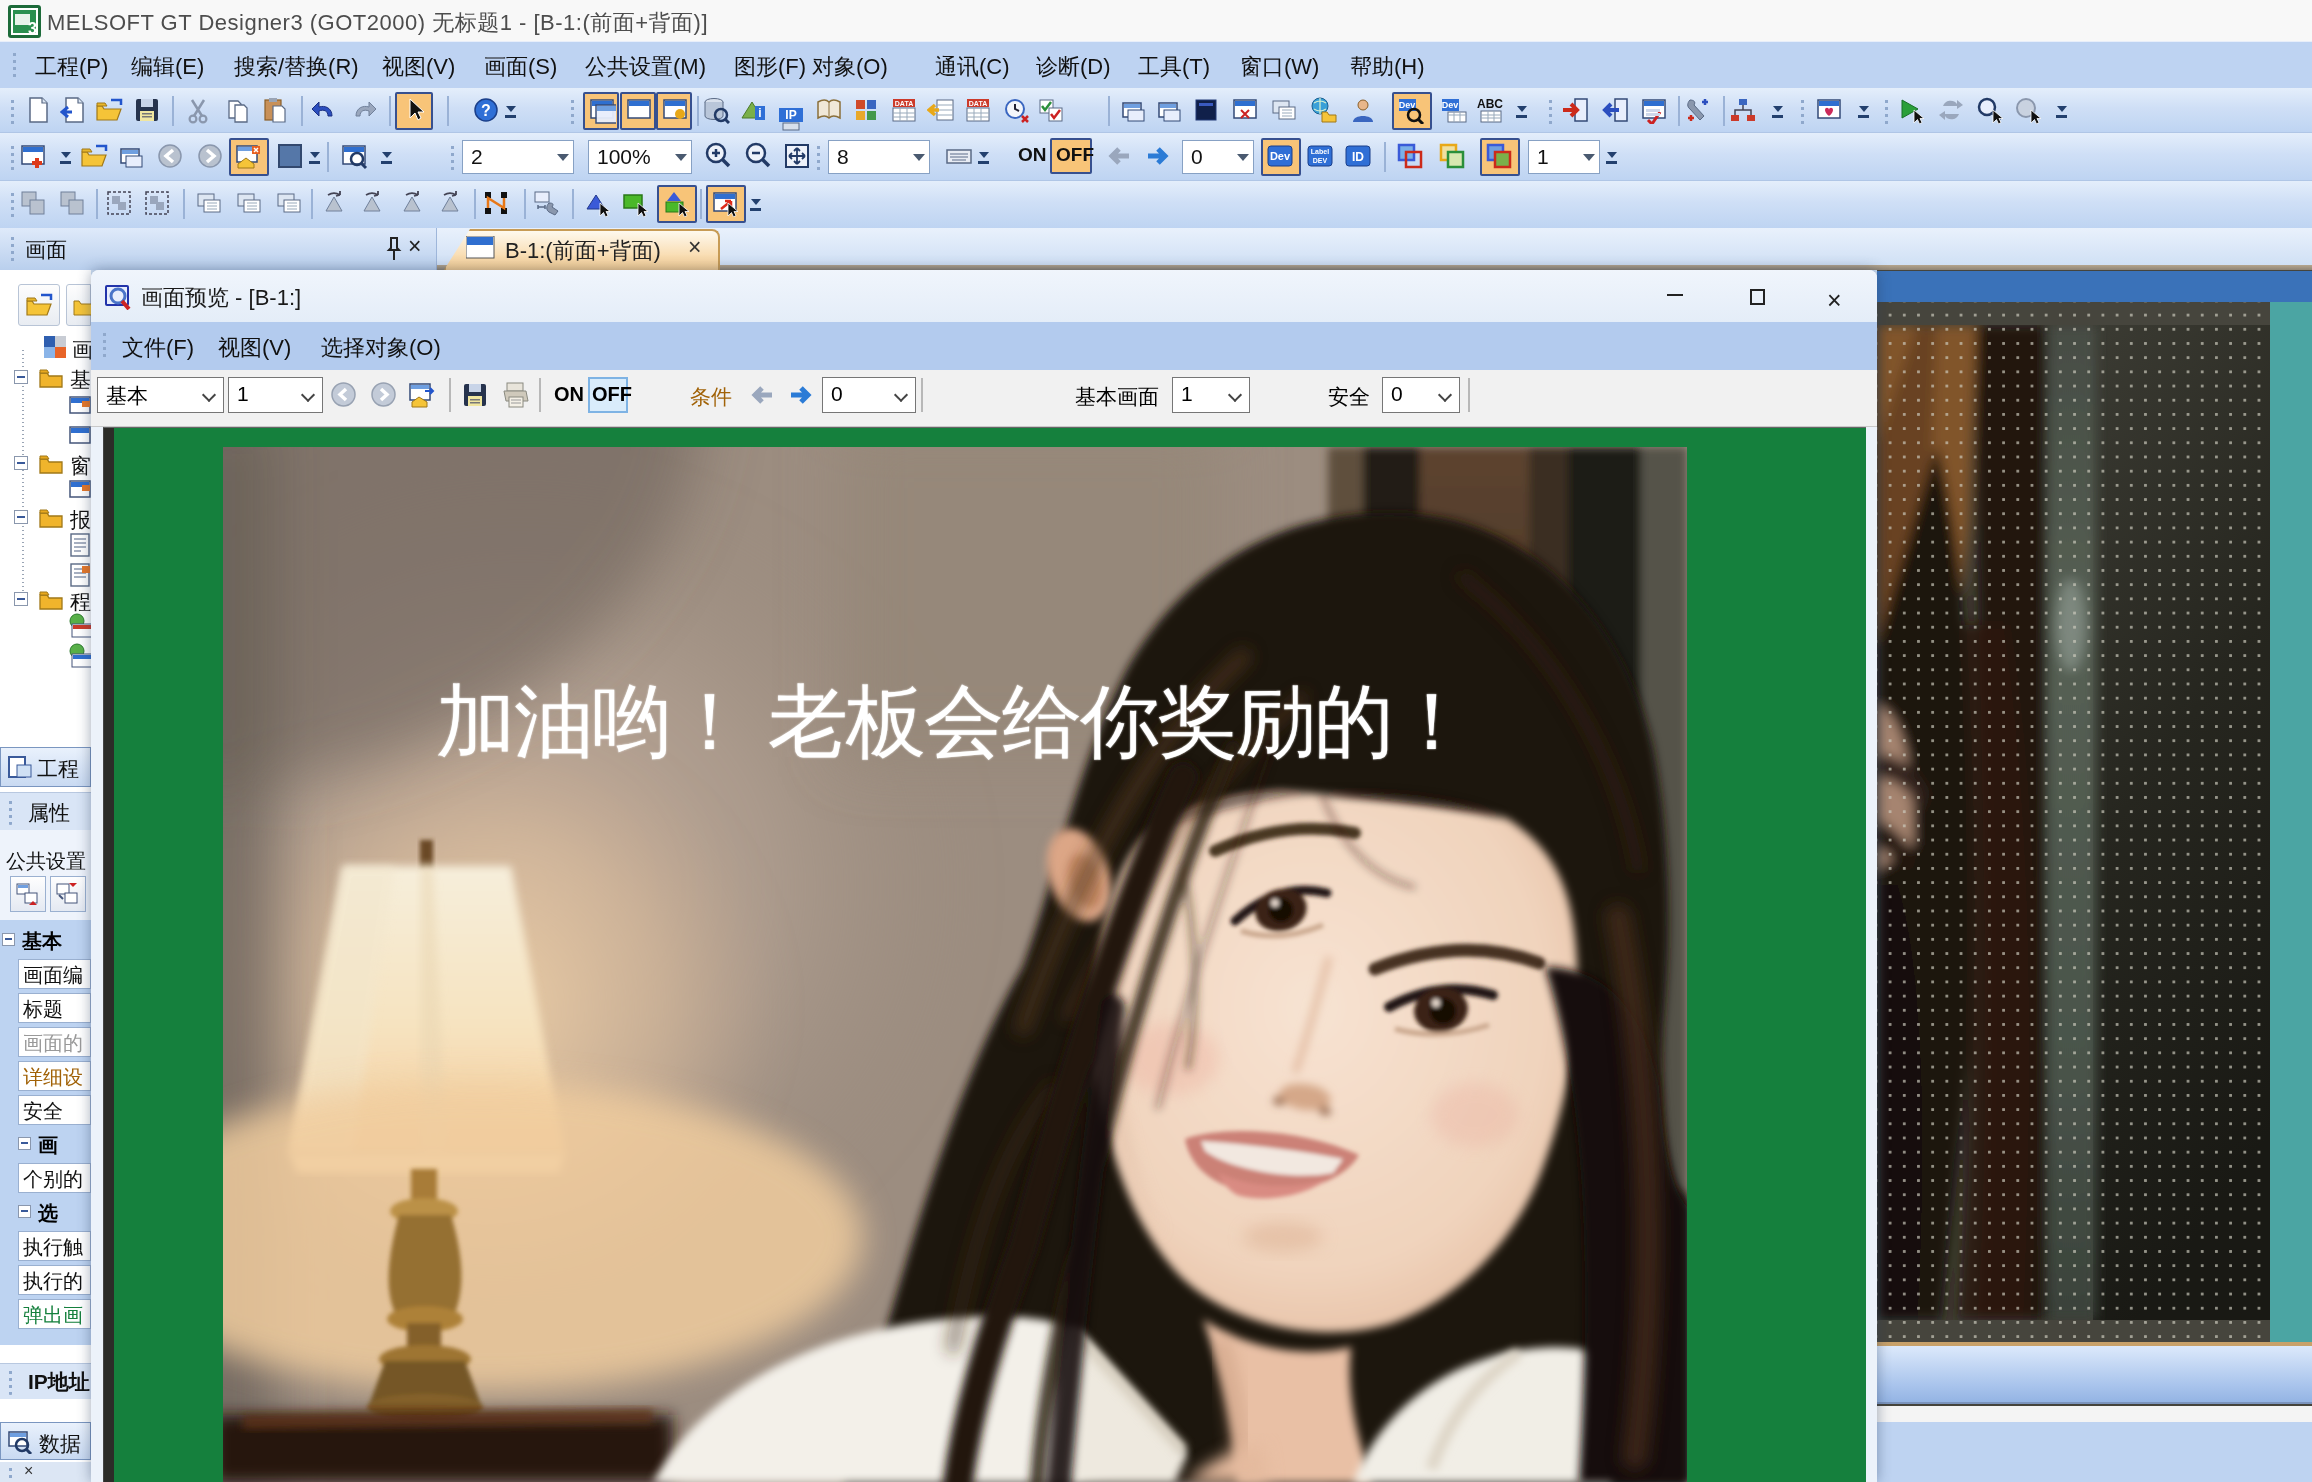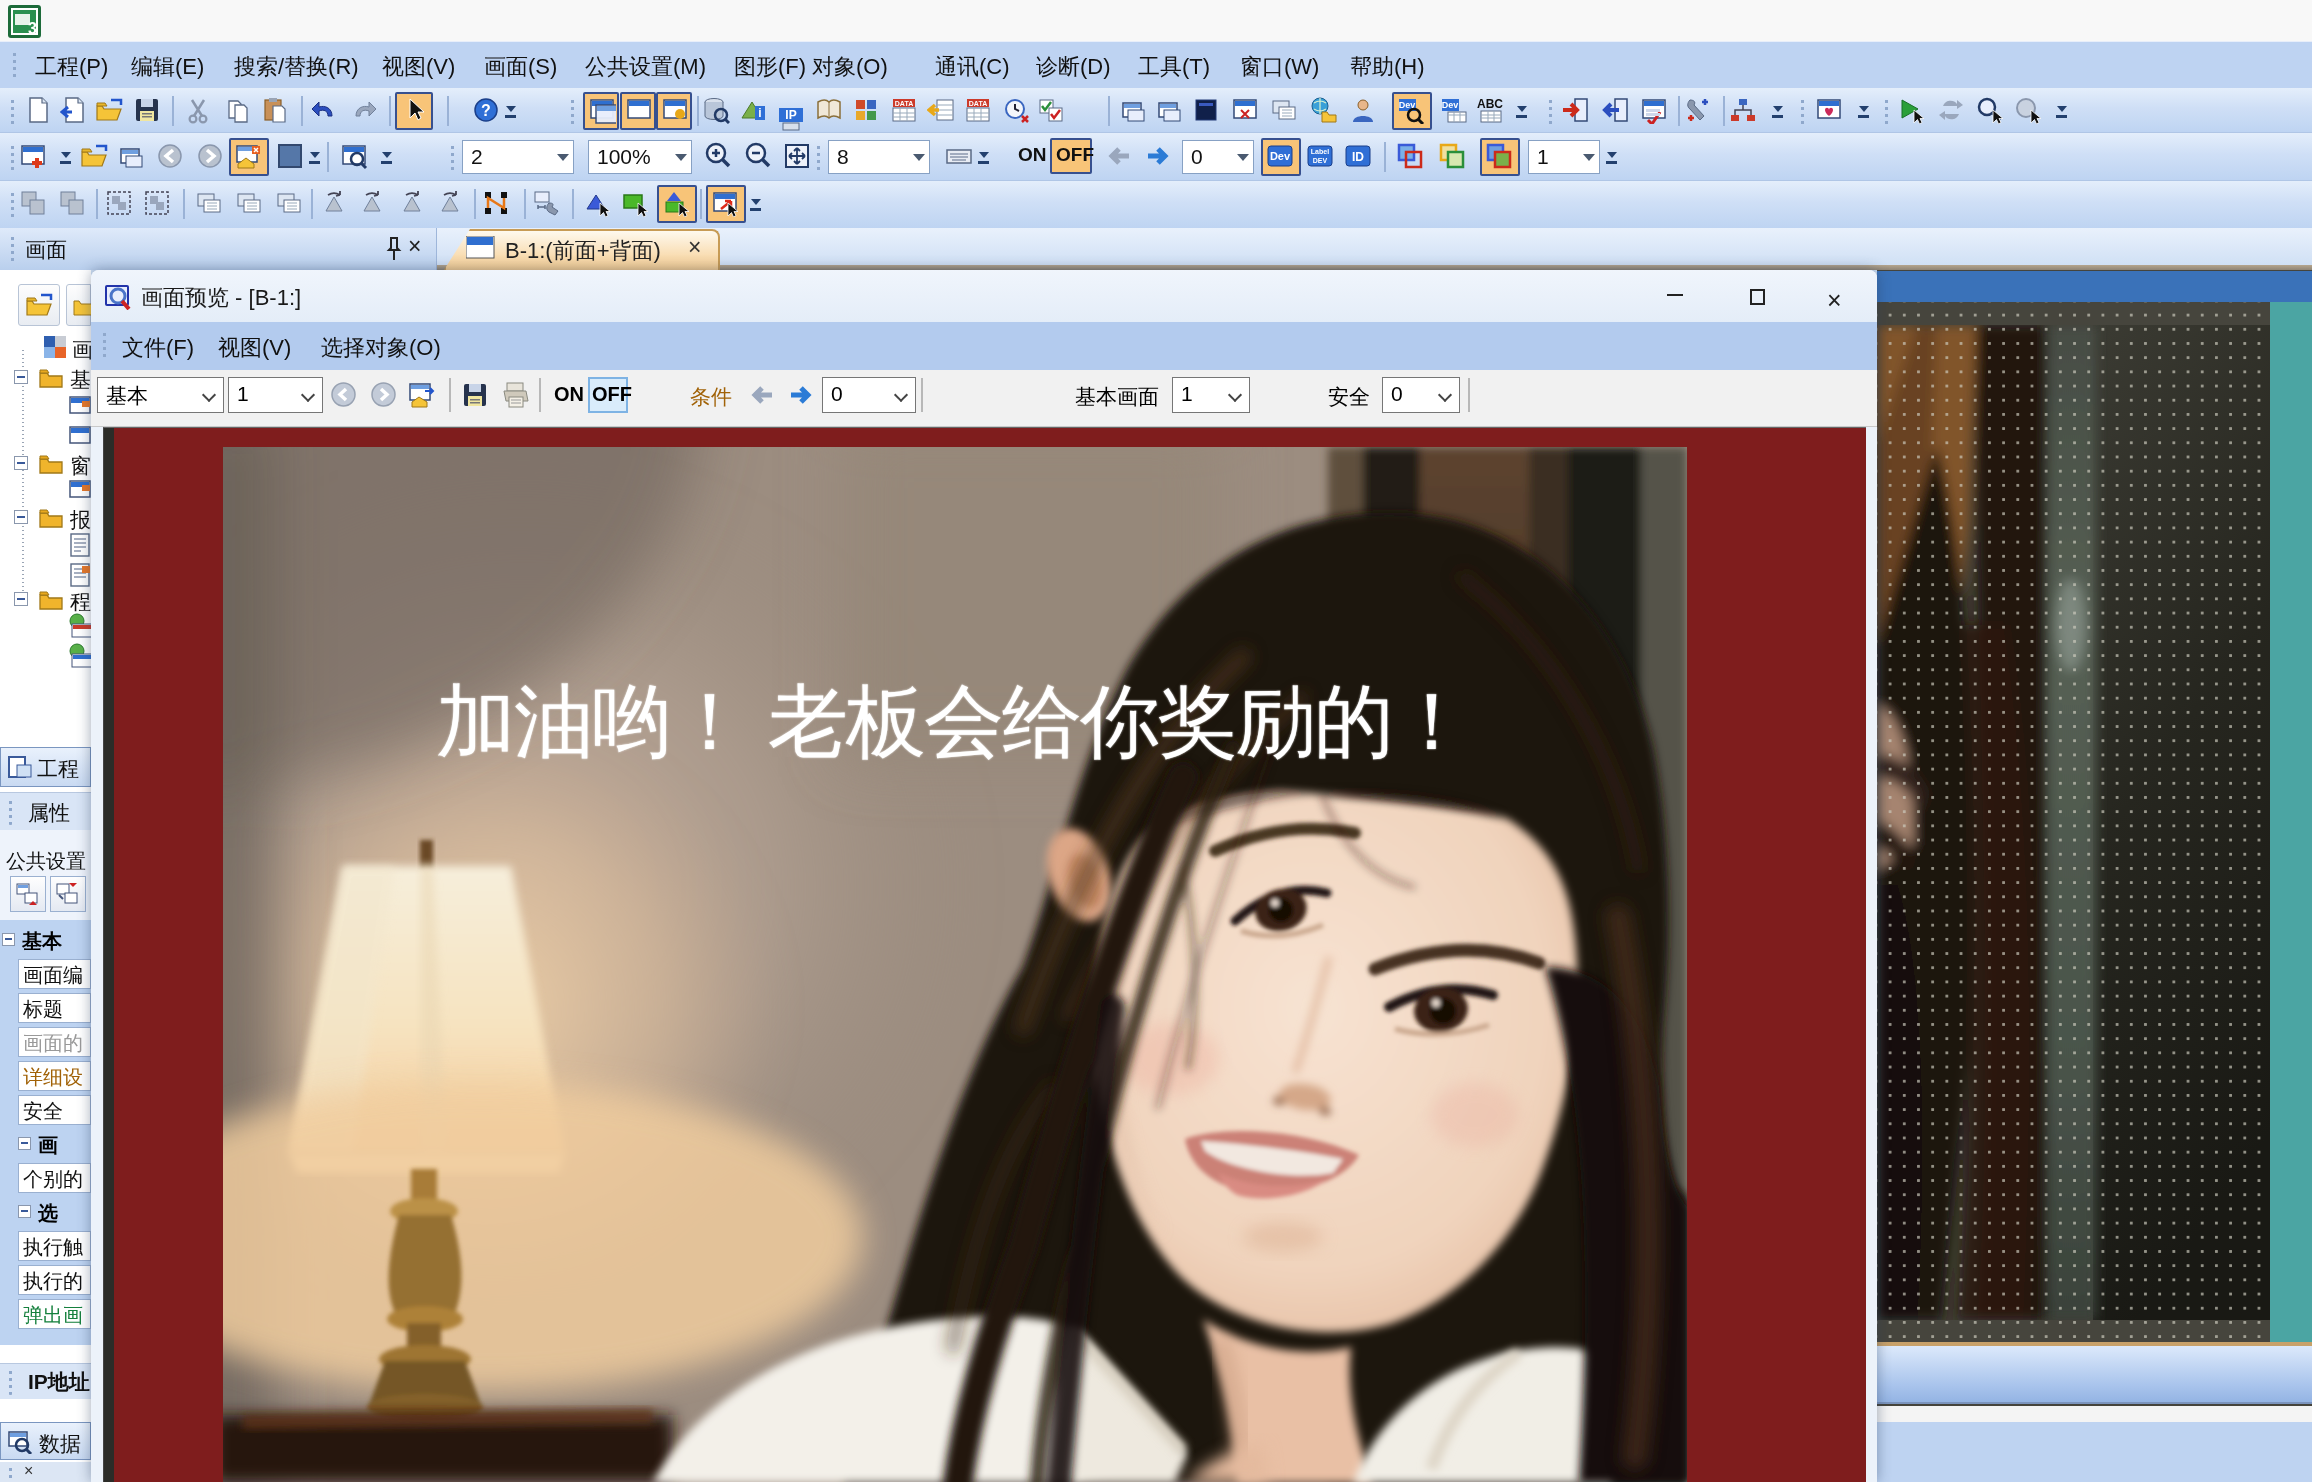--- a/index.html
+++ b/index.html
@@ -44,34 +44,35 @@
 .pgrp{position:absolute;left:2px;width:89px;font-size:20px;font-weight:bold;color:#000;white-space:nowrap}
 
 #pwin{left:91px;top:270px;width:1786px;height:1212px;background:#ecf2fa;border-radius:8px 8px 0 0;box-shadow:0 0 14px rgba(40,60,90,.45)}
 #ptitle{left:0;top:0;width:1786px;height:52px;background:linear-gradient(#f0f5fc,#e4edf8);border-radius:8px 8px 0 0}
 #ptitle .txt{left:50px;top:13px;font-size:22px;color:#1a1a1a}
 #pmenu{left:0;top:52px;width:1786px;height:48px;background:#b3cbee}
 #ptool{left:0;top:100px;width:1786px;height:57px;background:#f1f1f1;border-bottom:1px solid #c9c9c9}
 #ptool .sep{background:#b8b8b8}
 .pcombo{position:absolute;background:#fff;border:1px solid #767676;height:36px;font-size:21px;color:#000;padding:4px 0 0 8px}
 .pcombo .v{position:absolute;right:8px;top:12px;width:12px;height:12px}.pcombo .v:before{content:"";position:absolute;width:8px;height:8px;border-left:2px solid #444;border-bottom:2px solid #444;transform:rotate(-45deg);top:0px;left:1px}
-#pcanvas{left:12px;top:157px;width:1763px;height:1055px;background:#7f1d1d;border-top:1px solid #666;border-left:1px solid #444}
+#pcanvas{left:12px;top:157px;width:1763px;height:1055px;background:#15803d;border-top:1px solid #666;border-left:1px solid #444}
 #photo{left:119px;top:19px;width:1464px;height:1036px;background:#99897c}
 
 #bigtext{left:332px;top:241px;font-size:80px;color:#fff;letter-spacing:-2px;text-shadow:0 0 2px rgba(255,255,255,0.9);white-space:nowrap;font-family:"Liberation Sans",sans-serif}
 </style></head>
 <body>
 <div class="abs" id="titlebar">
   <svg class="abs" style="left:8px;top:5px" width="33" height="33">
       <rect x="0" y="0" width="33" height="33" rx="3" fill="#1d6b3a"></rect>
       <rect x="3" y="3" width="27" height="27" fill="#fff"></rect>
       <rect x="5" y="5" width="23" height="23" fill="#2a8f4f"></rect>
       <rect x="7" y="9" width="15" height="11" fill="#e8f2ea"></rect>
       <text x="20" y="29" font-size="16" fill="#fff" font-weight="bold">3</text>
     </svg>
+  <div class="abs txt">MELSOFT GT Designer3 (GOT2000) 无标题1 - [B-1:(前面+背面)]</div>
 </div>
 <div class="abs" id="menubar">
   <div class="grip" style="left:12px;top:9px;height:30px"></div>
   <div class="mitem" style="left:35px">工程(P)</div>
   <div class="mitem" style="left:131px">编辑(E)</div>
   <div class="mitem" style="left:234px">搜索/替换(R)</div>
   <div class="mitem" style="left:382px">视图(V)</div>
   <div class="mitem" style="left:484px">画面(S)</div>
   <div class="mitem" style="left:585px">公共设置(M)</div>
   <div class="mitem" style="left:734px">图形(F)</div>

